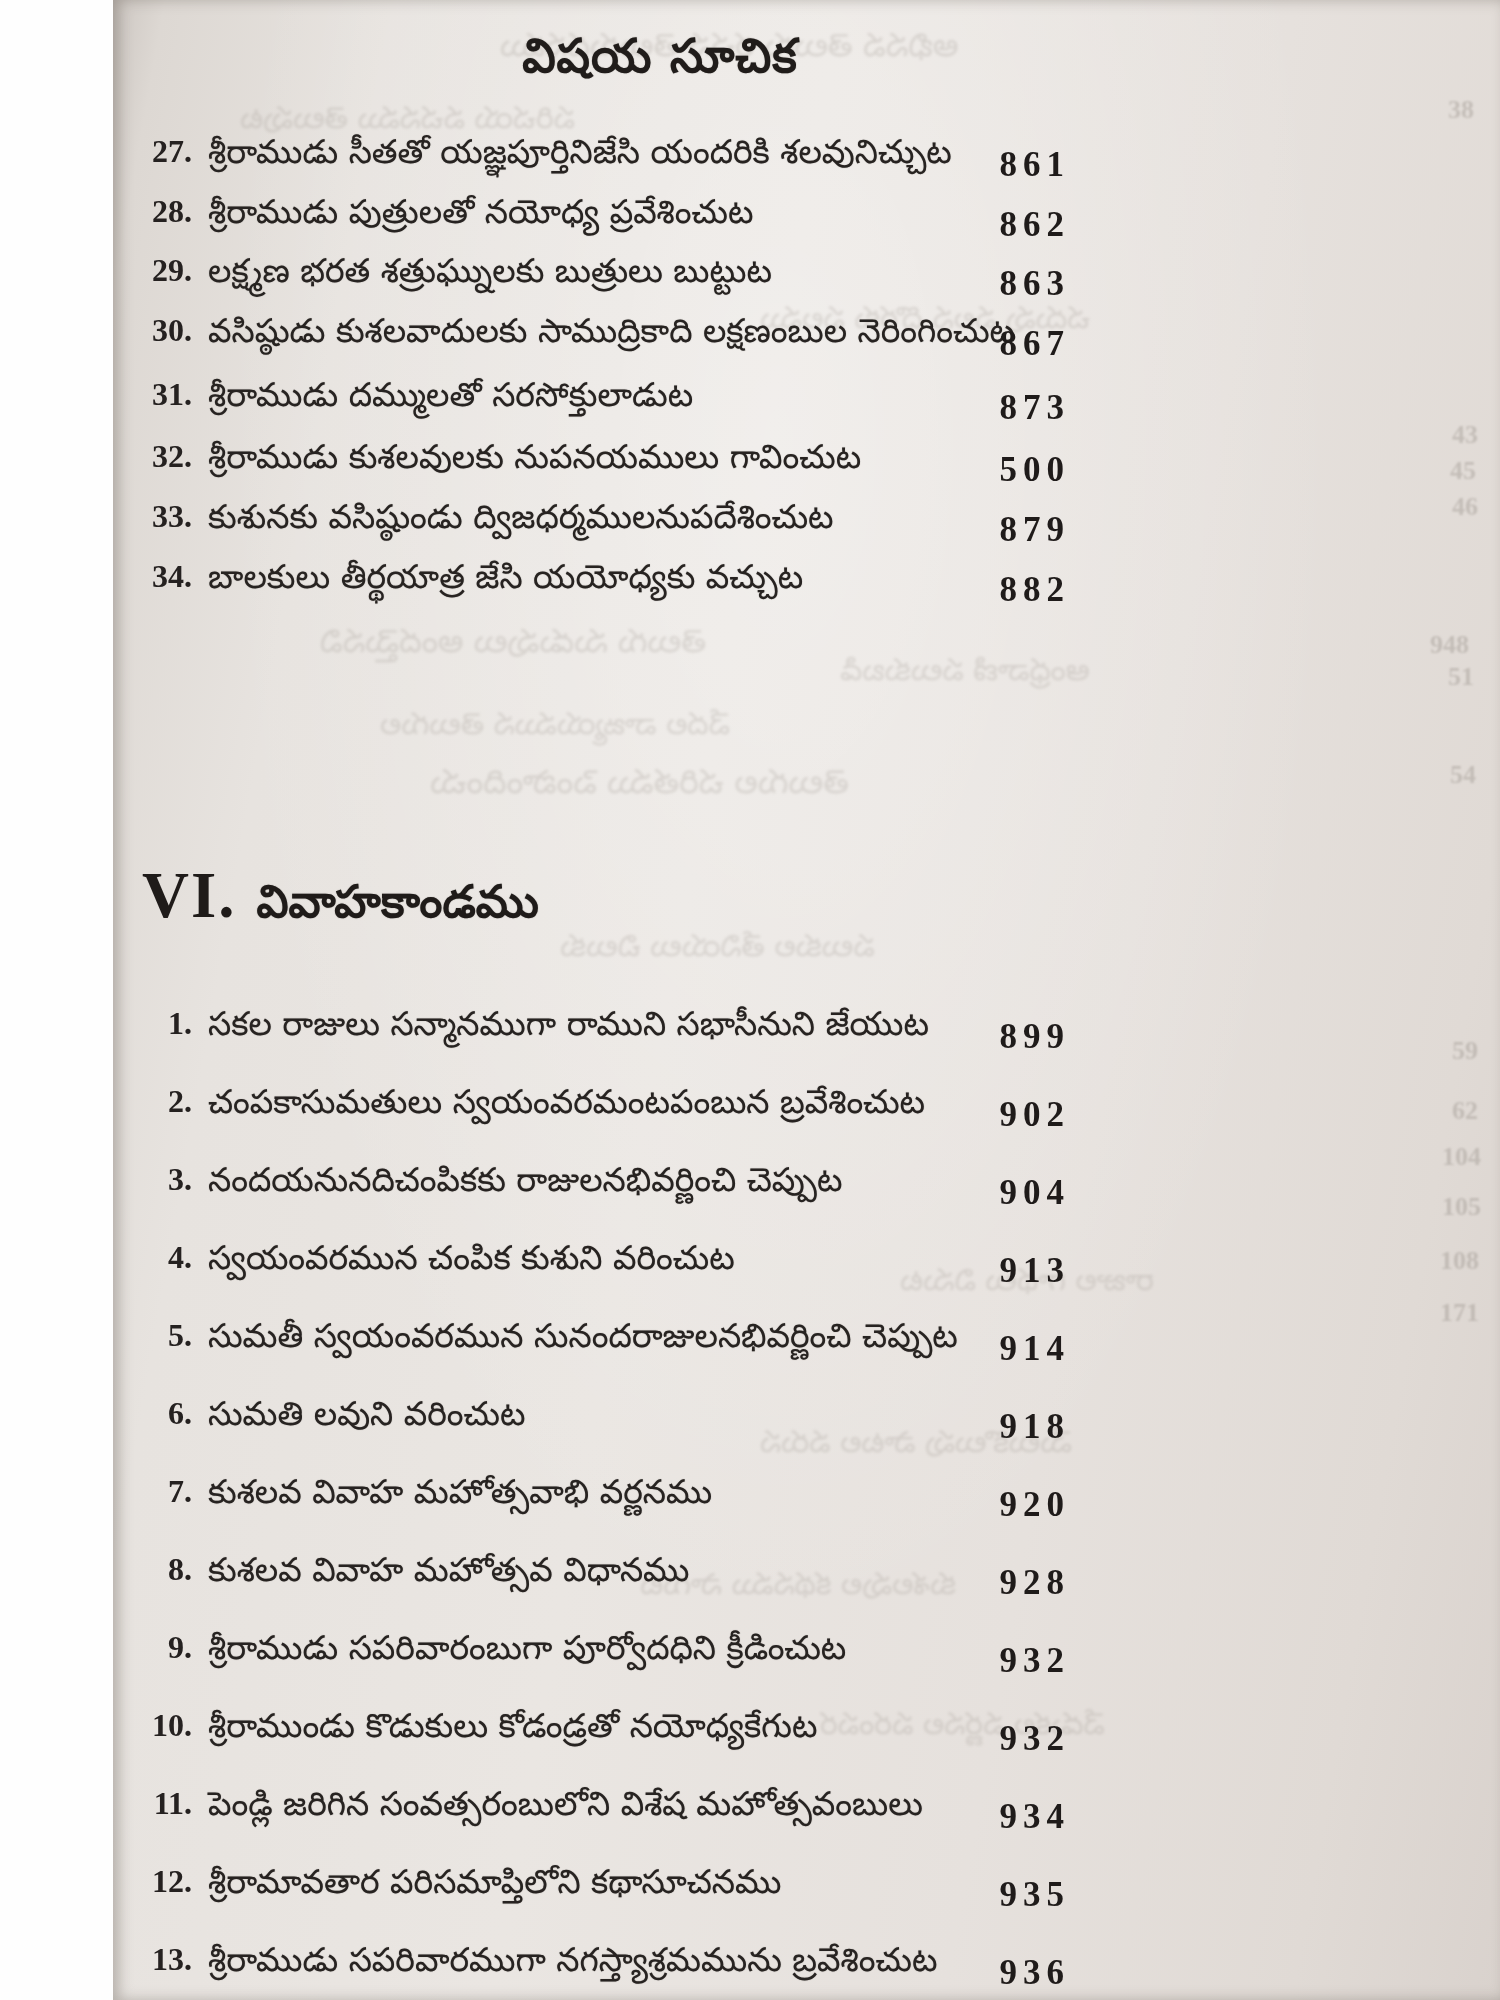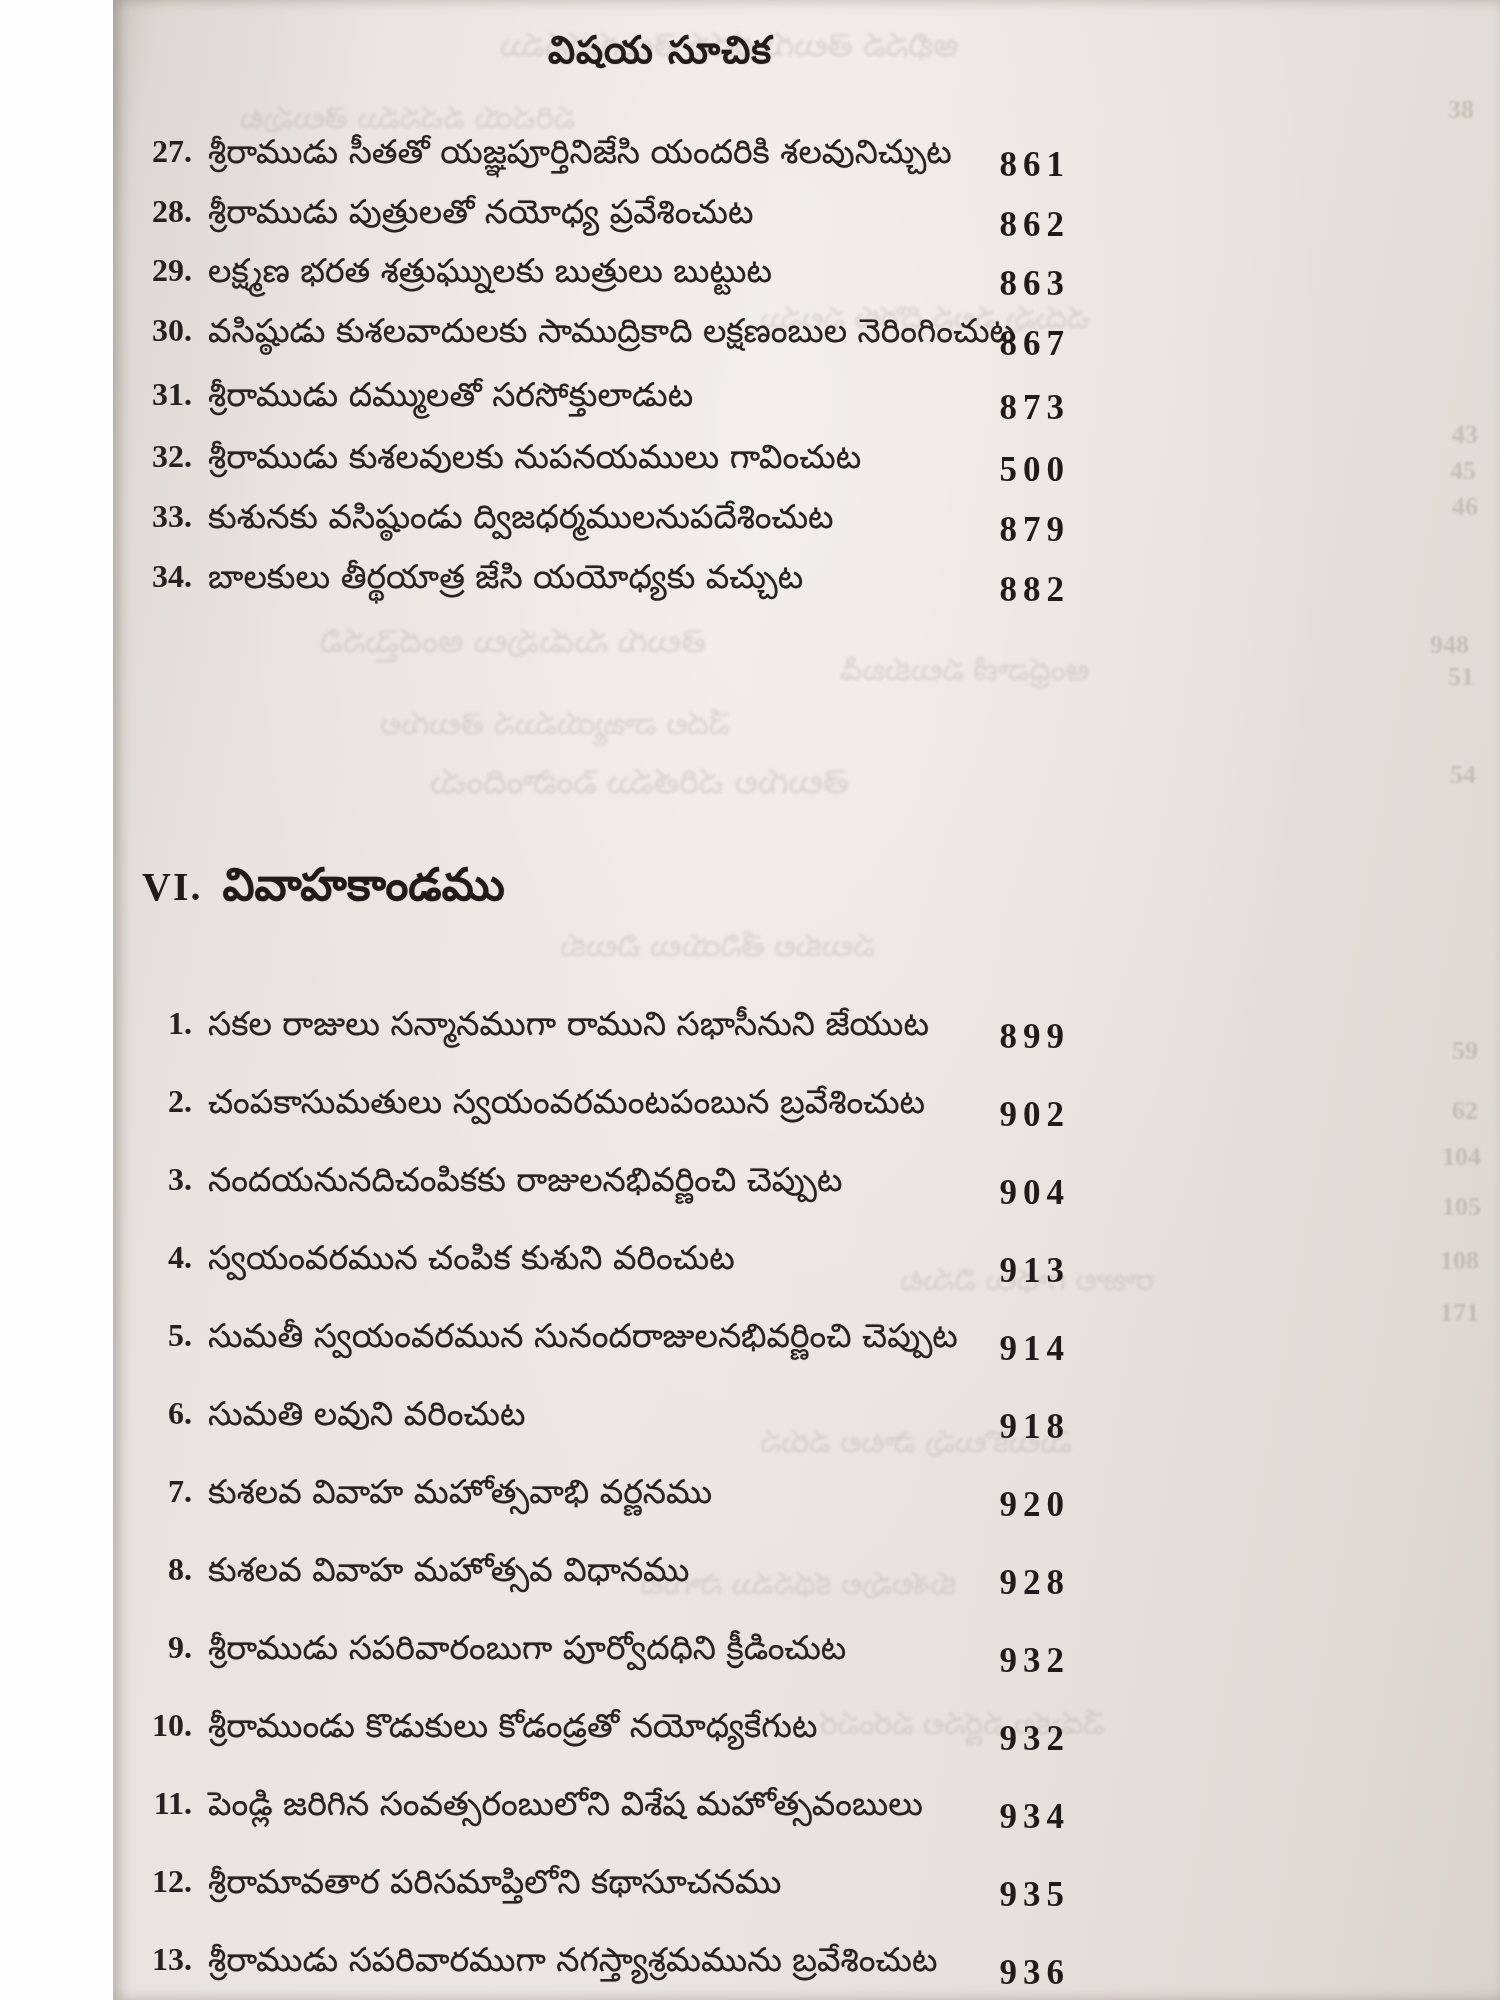--- a/index.html
+++ b/index.html
@@ -7,32 +7,32 @@
          font-family:"DejaVu Sans","Liberation Sans",sans-serif;background:#ffffff;}
   
   .scan-margin{position:absolute;left:0;top:0;width:113px;height:2000px;background:#fefefe;}
   
   .paper{position:absolute;left:113px;top:0;width:1387px;height:2000px;
          background:
            radial-gradient(ellipse at 48% 22%, rgba(255,255,255,.35), rgba(255,255,255,0) 55%),
            linear-gradient(100deg,#cdc7c2 0%,#ddd8d3 3%,#e7e3df 16%,#eae6e2 42%,#e6e1dd 68%,#e0dad5 88%,#d9d2cd 100%);
          box-shadow:inset 6px 0 14px rgba(90,80,72,.35);}
   .title{position:absolute;top:28px;left:350px;width:620px;text-align:center;
-         font-size:38px;font-weight:bold;color:#201c1a;letter-spacing:1px;
+         font-size:47px;font-weight:bold;color:#201c1a;letter-spacing:1px;
          text-shadow:0 0 1px rgba(30,25,20,.5);}
   .row{position:absolute;left:128px;width:936px;display:flex;align-items:flex-start;}
   .num{flex:0 0 64px;text-align:right;font-family:"Liberation Serif","DejaVu Serif",serif;
        font-weight:bold;font-size:32px;color:#252120;margin-right:16px;}
   .txt{font-size:33px;color:#272321;line-height:1.15;white-space:nowrap;
        text-shadow:0 0 1px rgba(30,25,20,.4);}
   .pg{position:absolute;right:0;top:12px;font-family:"Liberation Serif","DejaVu Serif",serif;
       font-weight:bold;font-size:35px;color:#1f1b1a;letter-spacing:6px;margin-right:-6px;}
   .sec-head{position:absolute;top:858px;left:142px;color:#1f1b19;white-space:nowrap;}
   .sec-head .roman{font-family:"Liberation Serif","DejaVu Serif",serif;font-weight:bold;
-      font-size:40px;letter-spacing:2px;}
+      font-size:65px;letter-spacing:2px;}
   .sec-head .kand{font-size:45px;font-weight:bold;margin-left:20px;
       text-shadow:0 0 1px rgba(30,25,20,.5);}
   
   .ghost{position:absolute;color:#a19a93;filter:blur(1.6px);opacity:.30;
          white-space:nowrap;font-size:30px;transform:scaleX(-1);}
   .ghostnum{position:absolute;color:#9a938c;filter:blur(1px);opacity:.42;
          font-family:"Liberation Serif","DejaVu Serif",serif;font-size:26px;font-weight:bold;}
 </style>
 </head>
 <body>

